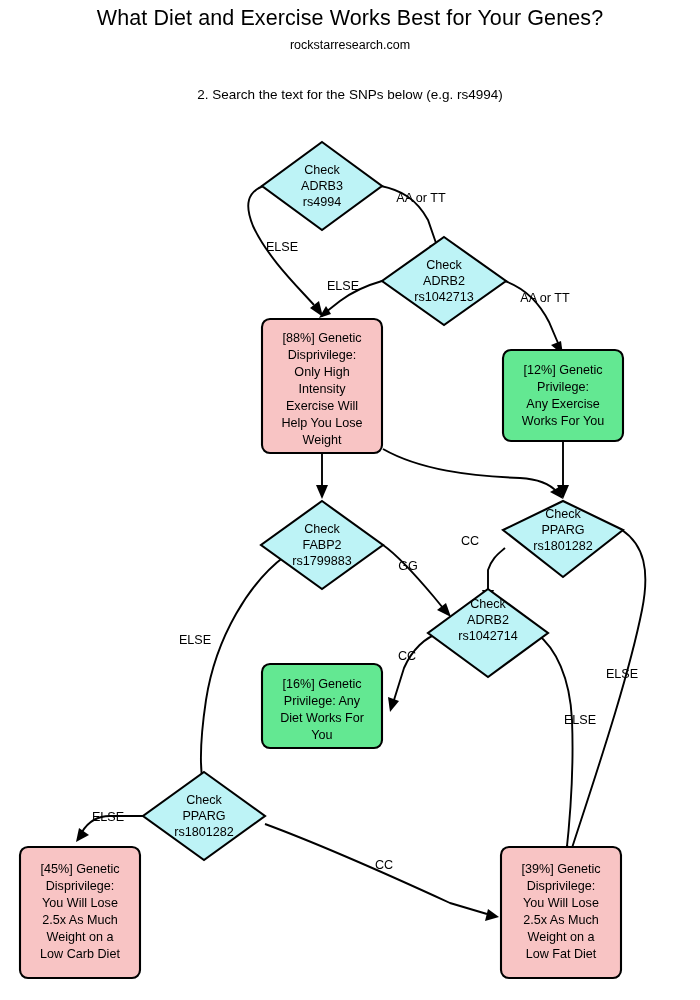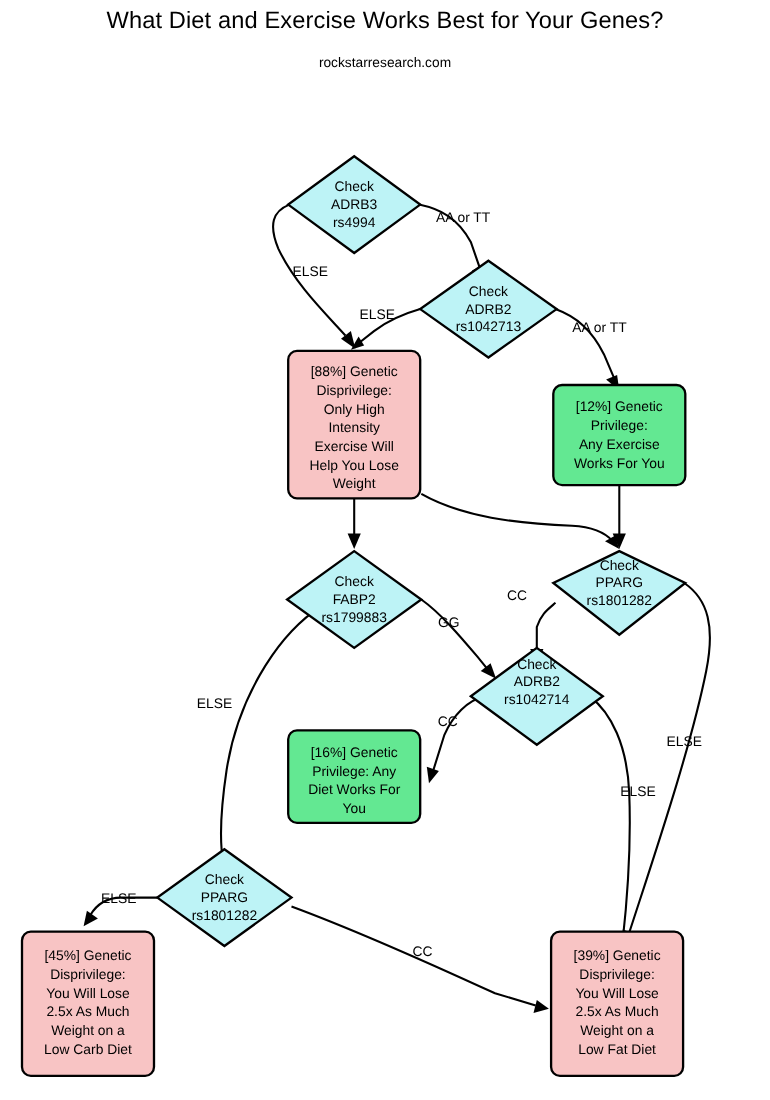--- a/index.html
+++ b/index.html
@@ -29,21 +29,20 @@
     color: #000;
   }
   #title {
     top: 6px;
     font-size: 21.5px;
     letter-spacing: 0.1px;
   }
   #site {
     top: 38px;
     font-size: 12.5px;
-    margin-top: 12px;
   }
   #step1 { top: 68px; font-size: 13.5px; }
   #step2 { top: 87px; font-size: 13.5px; }
 
   svg#graph {
     position: absolute;
     left: 0; top: 0;
     width: 700px;
     height: 1000px;
   }
@@ -60,20 +59,21 @@
   .edge { fill: none; stroke: #000000; stroke-width: 1.9; }
   .arrowhead { fill: #000000; stroke: none; }
 </style>
 </head>
 <body>
 
 <div id="stage">
 
   <div class="hdr" id="title">What Diet and Exercise Works Best for Your Genes?</div>
   <div class="hdr" id="site">rockstarresearch.com</div>
+  <div class="hdr" id="step2">2. Search the text for the SNPs below (e.g. rs4994)</div>
 
   <svg id="graph" viewBox="0 0 700 1000">
 
     <g>
 
       <g>
         <path class="edge" d="M381,186 C400,190 416,198 428,220 L436,243"></path>
         <polygon class="arrowhead" points="443,255 429,246 440,241"></polygon>
       </g>
 

